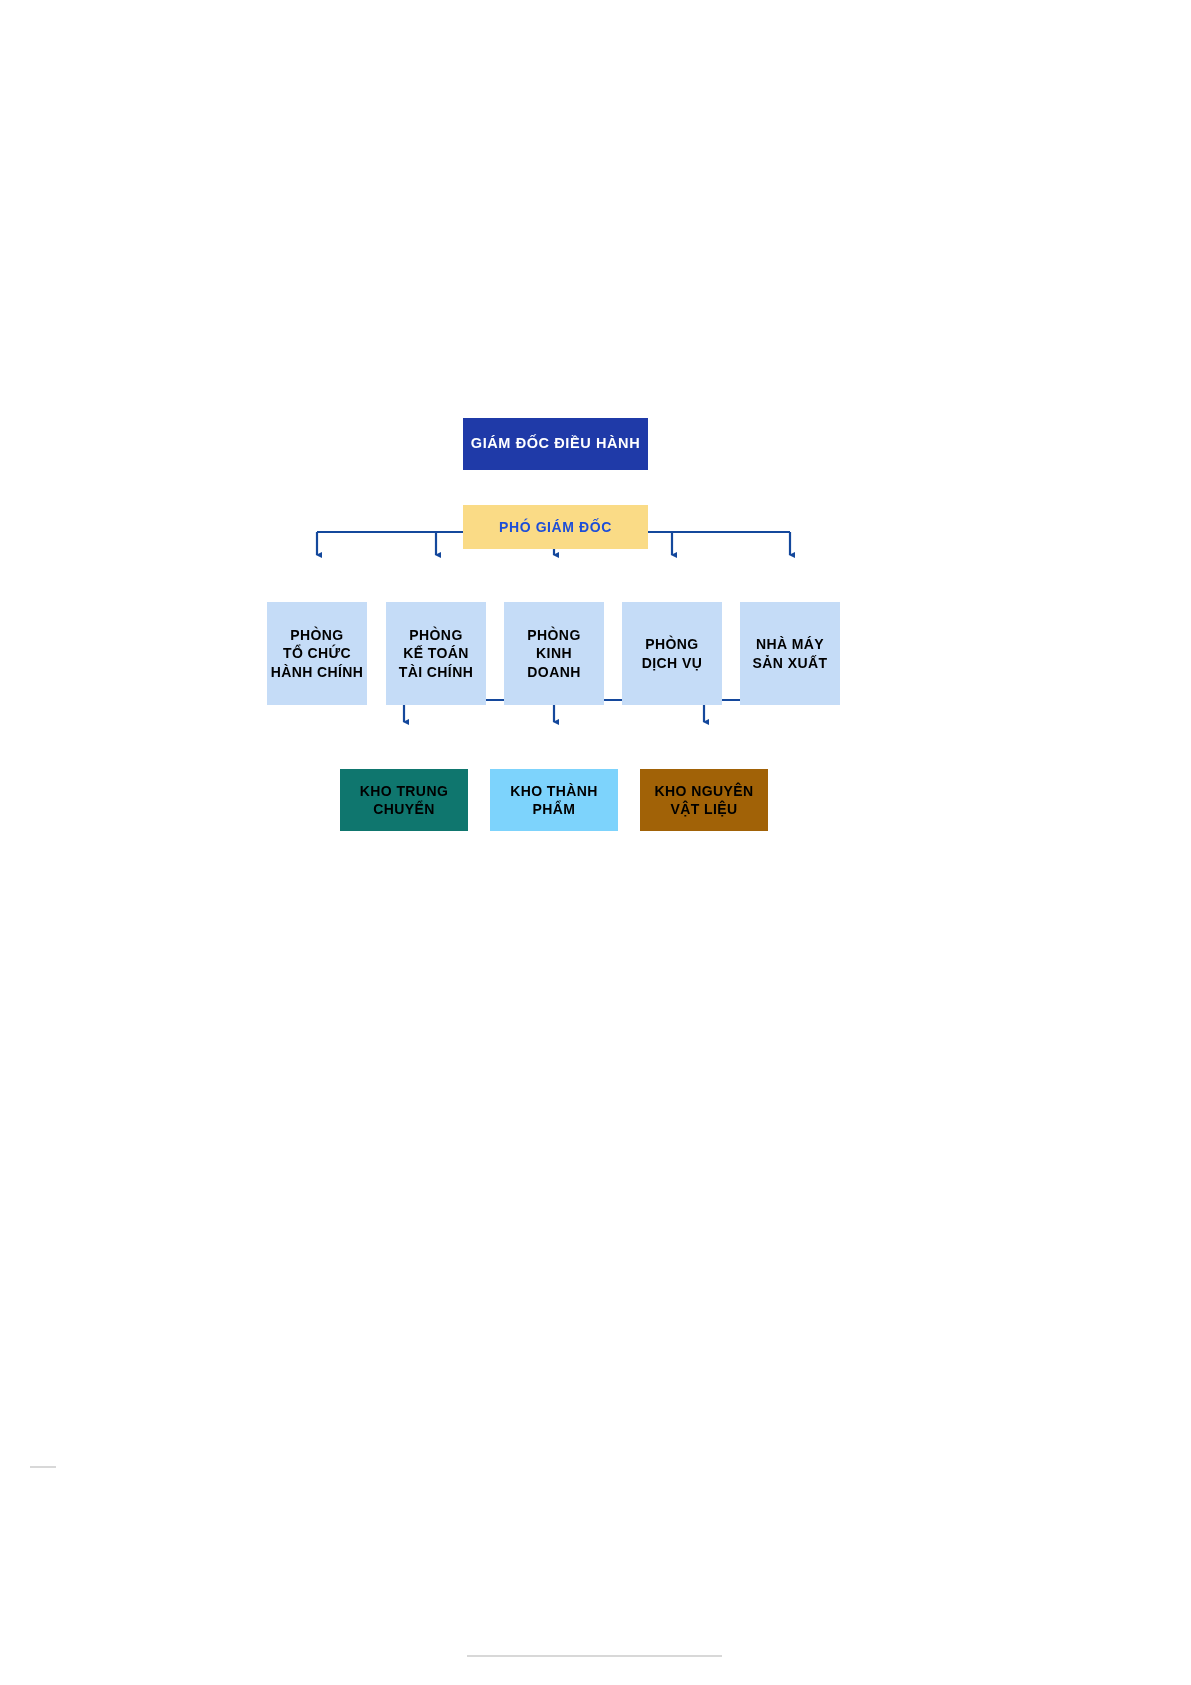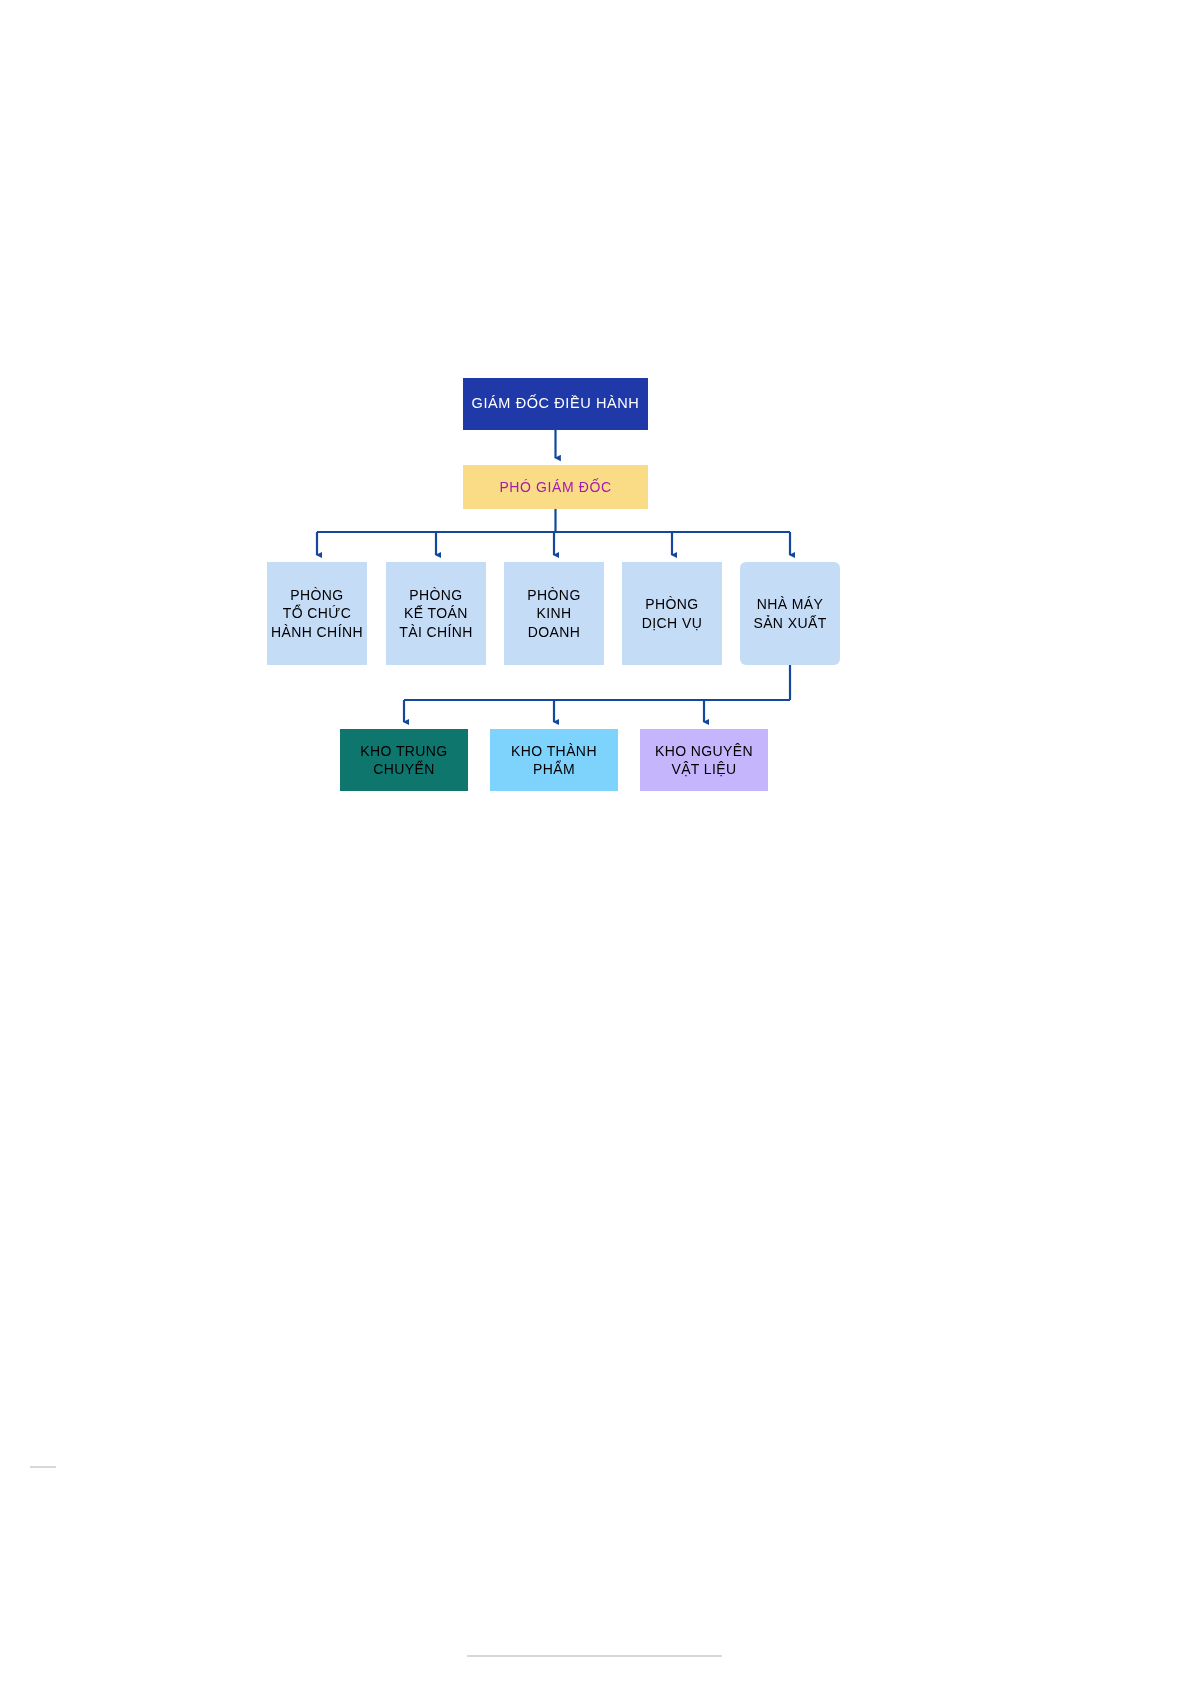--- a/index.html
+++ b/index.html
@@ -40,24 +40,25 @@
     pointer-events: none;
   }
 
   .node {
     position: absolute;
     box-sizing: border-box;
     display: flex;
     align-items: center;
     justify-content: center;
     text-align: center;
-    font-weight: normal;
+    font-weight: bold;
     letter-spacing: 0.4px;
     line-height: 1.32;
     white-space: pre-line;
+    margin-top: 40px;
   }
 
   .node.ceo {
     background: #1f3aa8;
     color: #ffffff;
     font-size: 14.5px;
     letter-spacing: 0.6px;
   }
   .node.deputy {
     background: #fadb86;
@@ -105,36 +106,36 @@
     <line x1="790" y1="665" x2="790" y2="700" stroke="#14489c" stroke-width="2.2"></line>
     <line x1="404" y1="700" x2="790" y2="700" stroke="#14489c" stroke-width="2.2"></line>
 
     <line x1="404" y1="700" x2="404" y2="722" stroke="#14489c" stroke-width="2.2" marker-end="url(#arrowhead)"></line>
     <line x1="554" y1="700" x2="554" y2="722" stroke="#14489c" stroke-width="2.2" marker-end="url(#arrowhead)"></line>
     <line x1="704" y1="700" x2="704" y2="722" stroke="#14489c" stroke-width="2.2" marker-end="url(#arrowhead)"></line>
   </svg>
 
   <div class="node ceo" style="left: 463px; top: 378px; width: 185px; height: 52px; background: rgb(31, 58, 168); color: rgb(255, 255, 255);">GIÁM ĐỐC ĐIỀU HÀNH</div>
 
-  <div class="node deputy" style="left: 463px; top: 465px; width: 185px; height: 44px; background: rgb(250, 219, 134); color: #a21caf;">PHÓ GIÁM ĐỐC</div>
+  <div class="node deputy" style="left: 463px; top: 465px; width: 185px; height: 44px; background: rgb(250, 219, 134); color: #1d4ed8;">PHÓ GIÁM ĐỐC</div>
 
   <div class="node dept" style="left: 267px; top: 562px; width: 100px; height: 103px; background: rgb(197, 220, 247); color: rgb(0, 0, 0);">PHÒNG
 TỔ CHỨC
 HÀNH CHÍNH</div>
   <div class="node dept" style="left: 386px; top: 562px; width: 100px; height: 103px; background: rgb(197, 220, 247); color: rgb(0, 0, 0);">PHÒNG
 KẾ TOÁN
 TÀI CHÍNH</div>
   <div class="node dept" style="left: 504px; top: 562px; width: 100px; height: 103px; background: rgb(197, 220, 247); color: rgb(0, 0, 0);">PHÒNG
 KINH
 DOANH</div>
   <div class="node dept" style="left: 622px; top: 562px; width: 100px; height: 103px; background: rgb(197, 220, 247); color: rgb(0, 0, 0);">PHÒNG
 DỊCH VỤ</div>
-  <div class="node dept" style="left: 740px; top: 562px; width: 100px; height: 103px; background: rgb(197, 220, 247); color: rgb(0, 0, 0); border-radius: 6px;">NHÀ MÁY
+  <div class="node dept" style="left: 740px; top: 562px; width: 100px; height: 103px; background: rgb(197, 220, 247); color: rgb(0, 0, 0);">NHÀ MÁY
 SẢN XUẤT</div>
 
   <div class="node warehouse" style="left: 340px; top: 729px; width: 128px; height: 62px; background: #0f766e; color: rgb(0, 0, 0);">KHO TRUNG
 CHUYỂN</div>
   <div class="node warehouse" style="left: 490px; top: 729px; width: 128px; height: 62px; background: #7dd3fc; color: rgb(0, 0, 0);">KHO THÀNH
 PHẨM</div>
-  <div class="node warehouse" style="left: 640px; top: 729px; width: 128px; height: 62px; background: #c4b5fd; color: rgb(0, 0, 0);">KHO NGUYÊN
+  <div class="node warehouse" style="left: 640px; top: 729px; width: 128px; height: 62px; background: #a16207; color: rgb(0, 0, 0);">KHO NGUYÊN
 VẬT LIỆU</div>
 
 </div>
 
 </body></html>

